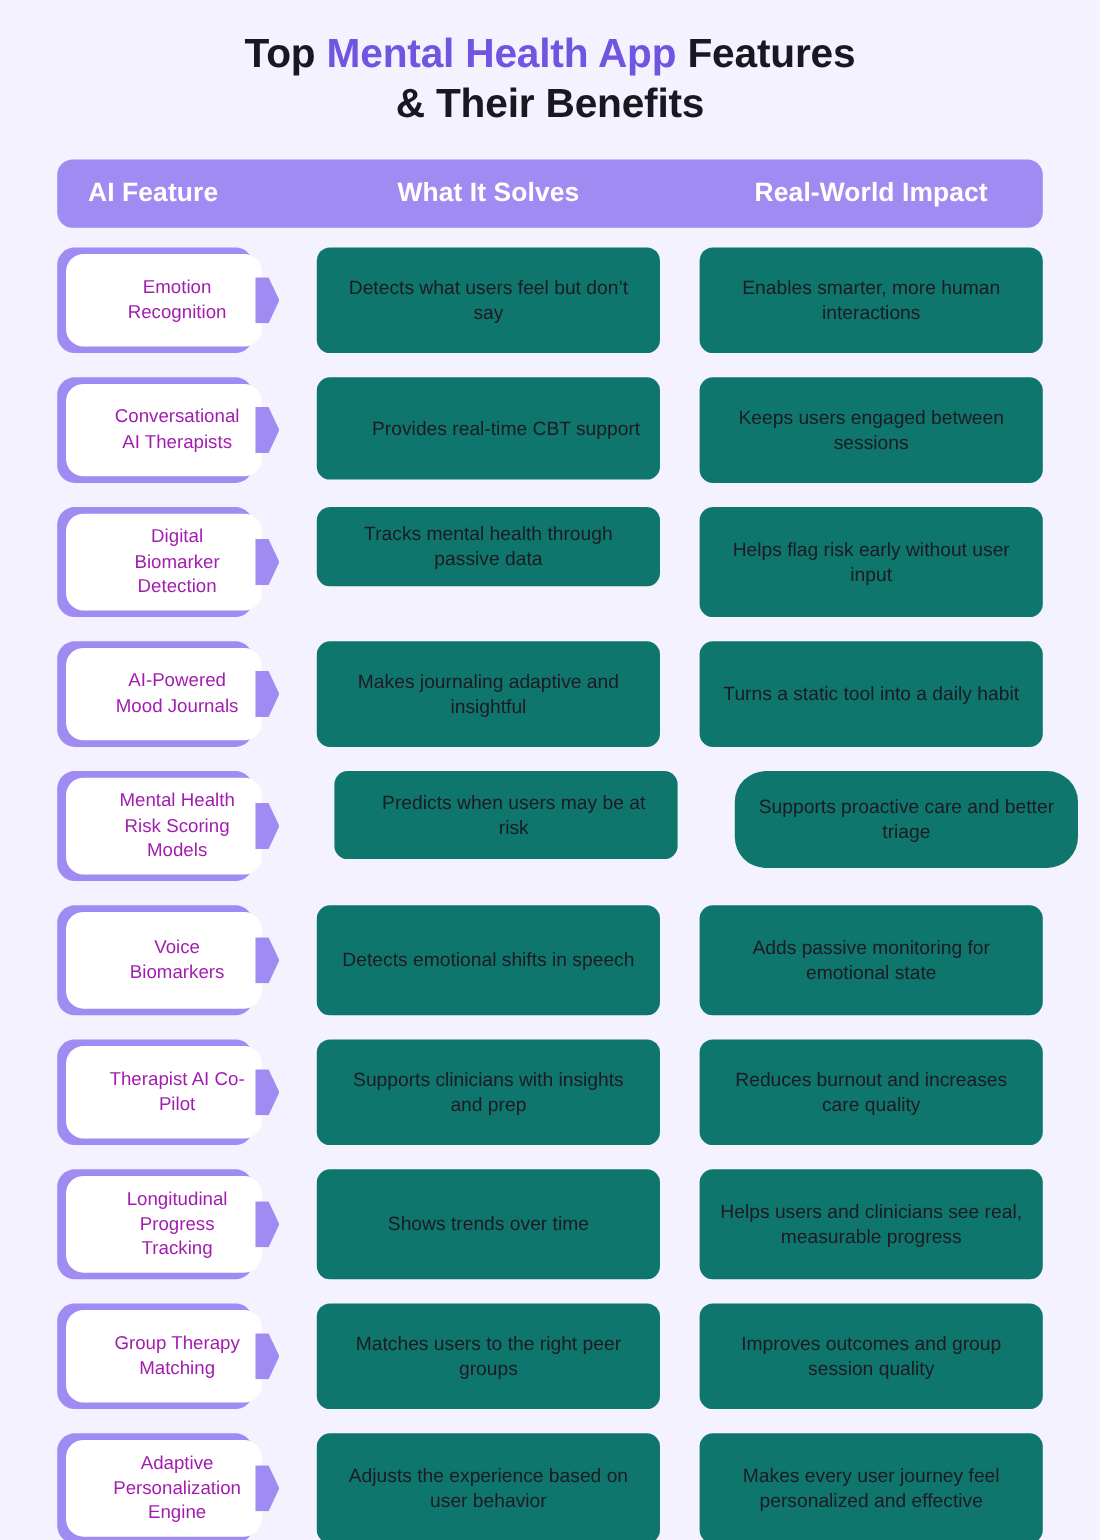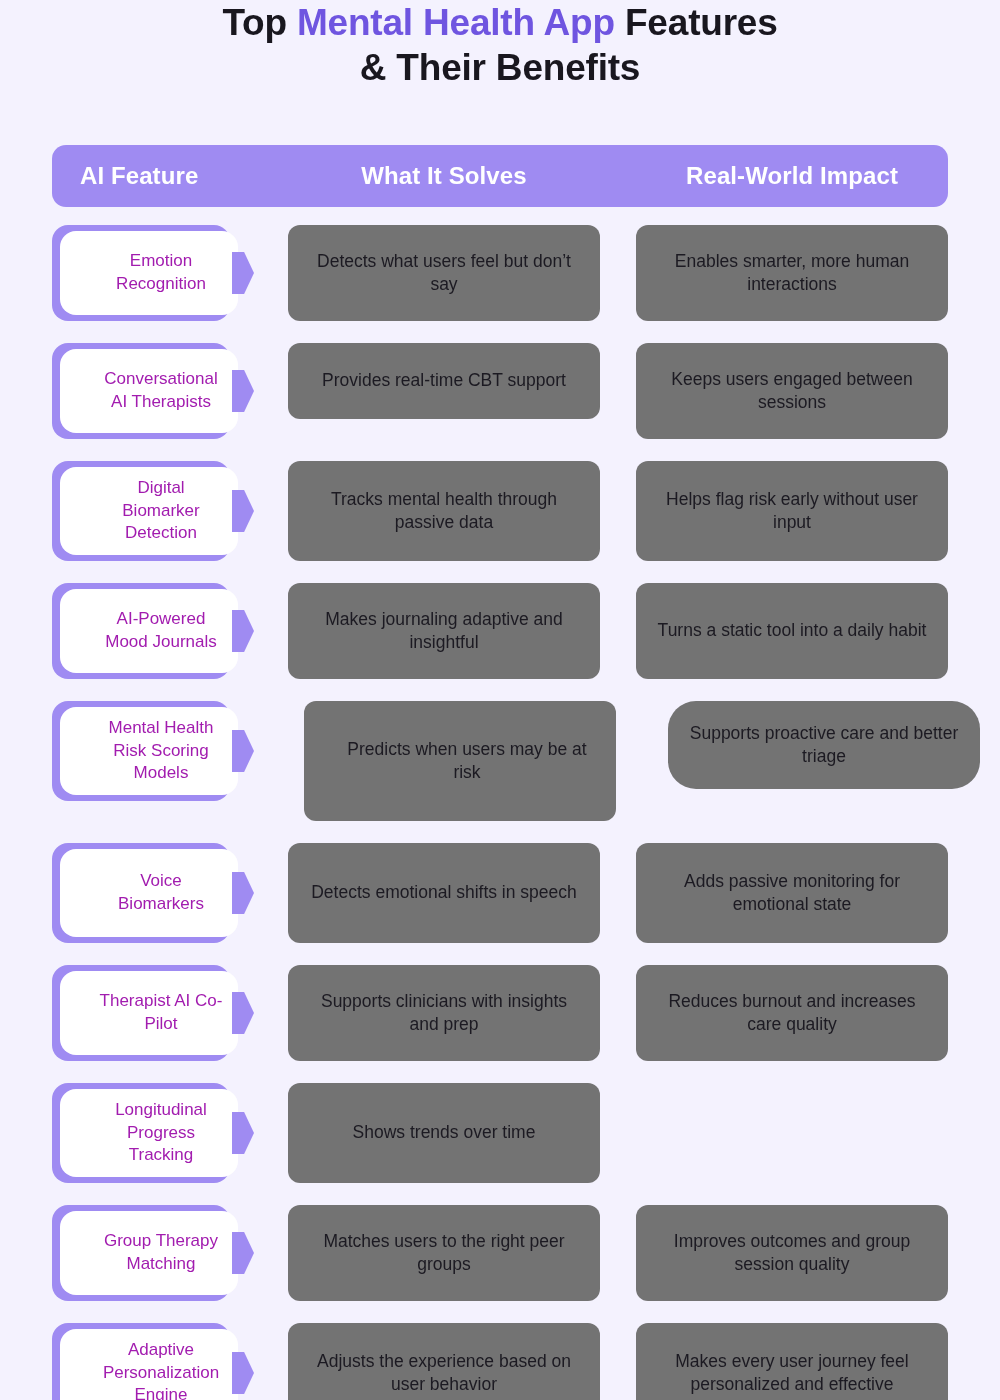--- a/index.html
+++ b/index.html
@@ -11,20 +11,21 @@
 
   body {
     background: #f4f2fe;
     font-family: "Liberation Sans", sans-serif;
     position: relative;
     overflow: hidden;
   }
 
   
   .title-wrap {
+    padding-top: 26px;
     text-align: center;
   }
   .title-line {
     font-size: 37px;
     font-weight: 700;
     color: #19171f;
     line-height: 1.22;
     letter-spacing: -0.2px;
   }
   .title-accent { color: #6f55e0; }
@@ -107,21 +108,21 @@
     top: 50%;
     transform: translateY(-50%);
     width: 22px;
     height: 42px;
     background: #9f8bf2;
     clip-path: polygon(0% 0%, 55% 0%, 100% 50%, 55% 100%, 0% 100%);
   }
 
   
   .text-cell {
-    background: #737373;
+    background: #0f766e;
     border-radius: 12px;
     display: flex;
     align-items: center;
     justify-content: center;
     padding: 10px 18px;
   }
   .text-cell p {
     font-size: 17.5px;
     line-height: 1.34;
     color: #1c1a22;
@@ -169,36 +170,36 @@
       </div>
     </div>
     <div class="row" style="min-height: 96px;">
       <div class="feature-cell" style="height: 96px;">
         <div class="feature-shadow"></div>
         <div class="feature-card">
           <div class="feature-label">Conversational AI Therapists</div>
         </div>
         <div class="feature-arrow"></div>
       </div>
-      <div class="text-cell cell-solves" style="height: 76px;">
+      <div class="text-cell cell-solves" style="height: 93px; justify-content: flex-end;">
         <p>Provides real-time CBT support</p>
       </div>
       <div class="text-cell cell-impact" style="height: 96px;">
         <p>Keeps users engaged between sessions</p>
       </div>
     </div>
     <div class="row" style="min-height: 100px;">
       <div class="feature-cell" style="height: 100px;">
         <div class="feature-shadow"></div>
         <div class="feature-card">
           <div class="feature-label">Digital Biomarker Detection</div>
         </div>
         <div class="feature-arrow"></div>
       </div>
-      <div class="text-cell cell-solves" style="height: 100px;">
+      <div class="text-cell cell-solves" style="height: 72px;">
         <p>Tracks mental health through passive data</p>
       </div>
       <div class="text-cell cell-impact" style="height: 100px;">
         <p>Helps flag risk early without user input</p>
       </div>
     </div>
     <div class="row" style="min-height: 96px;">
       <div class="feature-cell" style="height: 96px;">
         <div class="feature-shadow"></div>
         <div class="feature-card">
@@ -214,21 +215,21 @@
       </div>
     </div>
     <div class="row" style="min-height: 100px; gap: 16px;">
       <div class="feature-cell" style="height: 100px;">
         <div class="feature-shadow"></div>
         <div class="feature-card">
           <div class="feature-label">Mental Health Risk Scoring Models</div>
         </div>
         <div class="feature-arrow"></div>
       </div>
-      <div class="text-cell cell-solves" style="height: 120px; padding-left: 32px;">
+      <div class="text-cell cell-solves" style="height: 80px; padding-left: 32px;">
         <p>Predicts when users may be at risk</p>
       </div>
       <div class="text-cell cell-impact" style="height: 88px; border-radius: 28px;">
         <p>Supports proactive care and better triage</p>
       </div>
     </div>
     <div class="row" style="min-height: 100px;">
       <div class="feature-cell" style="height: 100px;">
         <div class="feature-shadow"></div>
         <div class="feature-card">
@@ -262,20 +263,23 @@
       <div class="feature-cell" style="height: 100px;">
         <div class="feature-shadow"></div>
         <div class="feature-card">
           <div class="feature-label">Longitudinal Progress Tracking</div>
         </div>
         <div class="feature-arrow"></div>
       </div>
       <div class="text-cell cell-solves" style="height: 100px;">
         <p>Shows trends over time</p>
       </div>
+      <div class="text-cell cell-impact" style="height: 100px;">
+        <p>Helps users and clinicians see real, measurable progress</p>
+      </div>
     </div>
     <div class="row" style="min-height: 96px;">
       <div class="feature-cell" style="height: 96px;">
         <div class="feature-shadow"></div>
         <div class="feature-card">
           <div class="feature-label">Group Therapy Matching</div>
         </div>
         <div class="feature-arrow"></div>
       </div>
       <div class="text-cell cell-solves" style="height: 96px;">

